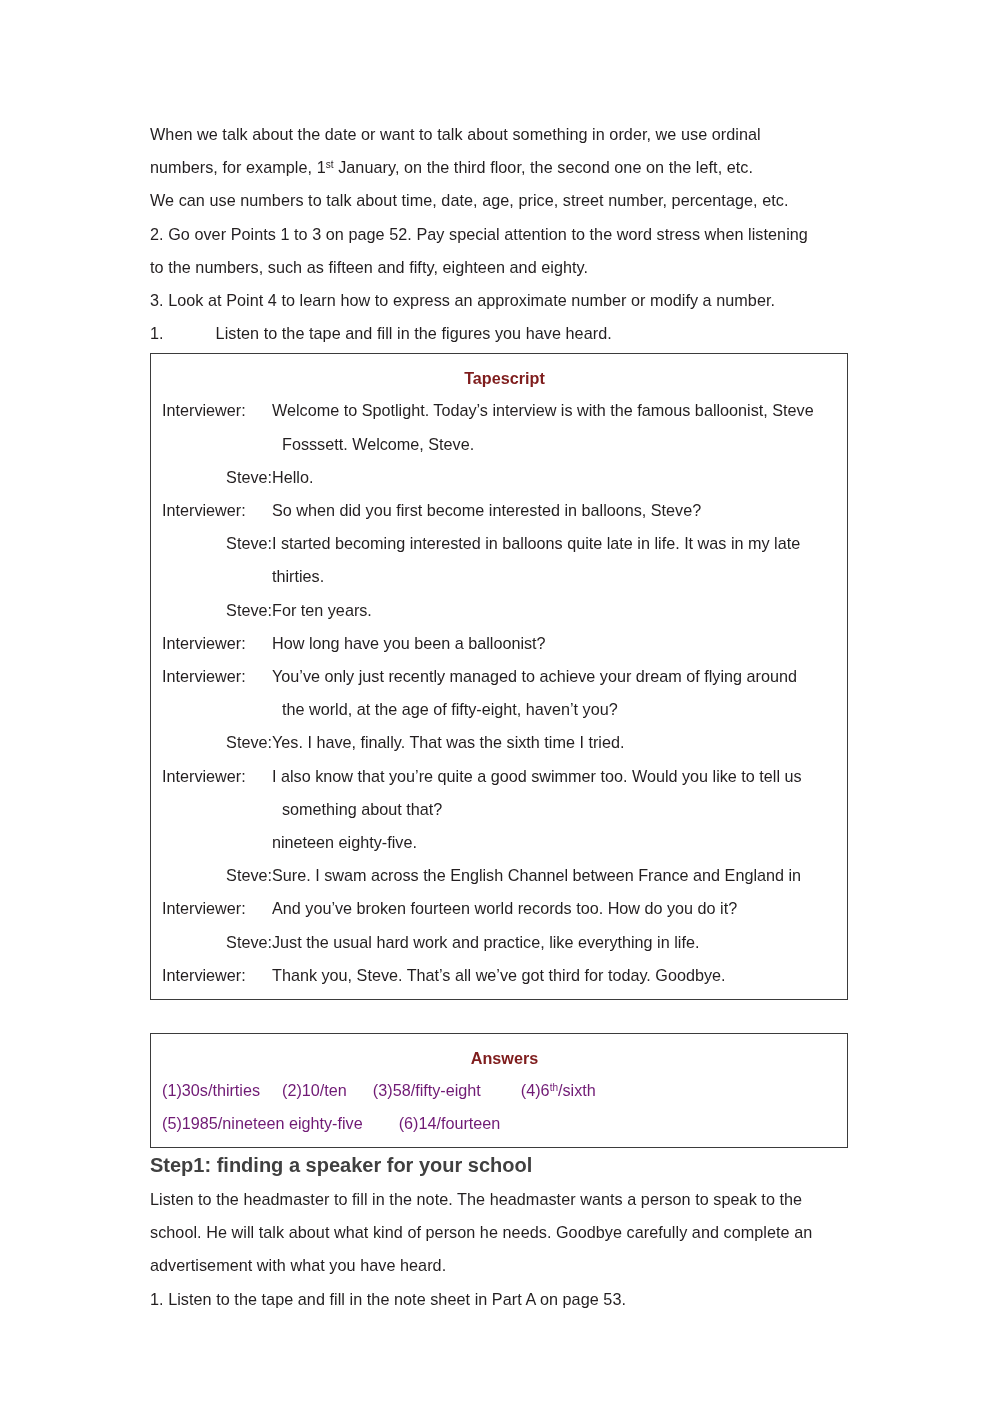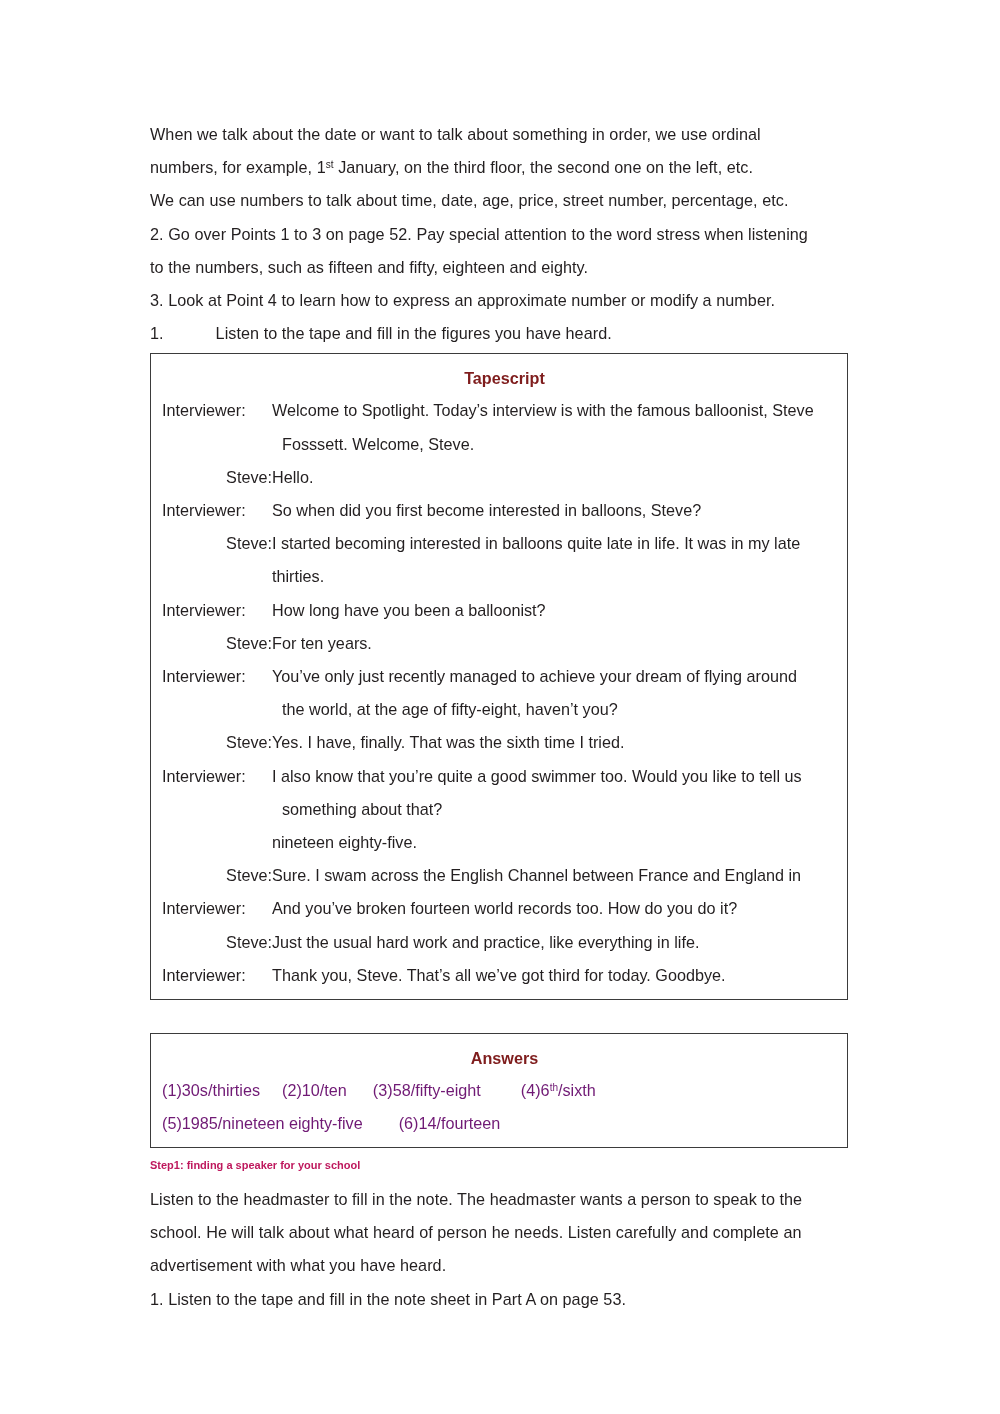--- a/index.html
+++ b/index.html
@@ -69,24 +69,24 @@
   .ans-line {
     font-size: 16.2px;
     line-height: 33.2px;
     padding-left: 11px;
     color: #701a75;
     white-space: pre;
   }
   .gap-boxes { height: 33px; }
   .spacer-before-box { height: 3px; }
   .step-head {
-    font-size: 11px;
+    font-size: 20px;
     font-weight: bold;
     line-height: 33.5px;
-    color: #be185d;
+    color: #404040;
     margin-top: 1px;
   }
 </style>
 </head>
 <body>
 
 <div class="page">
 
   <div id="intro-host">
       <div class="body-line">When we talk about the date or want to talk about something in order, we use ordinal</div>
@@ -103,22 +103,22 @@
 
   <div class="box">
     <div class="box-title">Tapescript</div>
     <div id="tapescript-host">
         <div class="script-line"><span class="speaker sp-interviewer">Interviewer:</span><span>Welcome to Spotlight. Today’s interview is with the famous balloonist, Steve</span></div>
         <div class="script-line"><span class="cont-a"></span><span>Fosssett. Welcome, Steve.</span></div>
         <div class="script-line"><span class="speaker sp-steve">Steve:</span><span>Hello.</span></div>
         <div class="script-line"><span class="speaker sp-interviewer">Interviewer:</span><span>So when did you first become interested in balloons, Steve?</span></div>
         <div class="script-line"><span class="speaker sp-steve">Steve:</span><span>I started becoming interested in balloons quite late in life. It was in my late</span></div>
         <div class="script-line"><span class="cont-b"></span><span>thirties.</span></div>
+        <div class="script-line"><span class="speaker sp-steve">Steve:</span><span>For ten years.</span></div>
         <div class="script-line"><span class="speaker sp-interviewer">Interviewer:</span><span>How long have you been a balloonist?</span></div>
-        <div class="script-line"><span class="speaker sp-steve">Steve:</span><span>For ten years.</span></div>
         <div class="script-line"><span class="speaker sp-interviewer">Interviewer:</span><span>You’ve only just recently managed to achieve your dream of flying around</span></div>
         <div class="script-line"><span class="cont-a"></span><span>the world, at the age of fifty-eight, haven’t you?</span></div>
         <div class="script-line"><span class="speaker sp-steve">Steve:</span><span>Yes. I have, finally. That was the sixth time I tried.</span></div>
         <div class="script-line"><span class="speaker sp-interviewer">Interviewer:</span><span>I also know that you’re quite a good swimmer too. Would you like to tell us</span></div>
         <div class="script-line"><span class="cont-a"></span><span>something about that?</span></div>
         <div class="script-line"><span class="cont-b"></span><span>nineteen eighty-five.</span></div>
         <div class="script-line"><span class="speaker sp-steve">Steve:</span><span>Sure. I swam across the English Channel between France and England in</span></div>
         <div class="script-line"><span class="speaker sp-interviewer">Interviewer:</span><span>And you’ve broken fourteen world records too. How do you do it?</span></div>
         <div class="script-line"><span class="speaker sp-steve">Steve:</span><span>Just the usual hard work and practice, like everything in life.</span></div>
         <div class="script-line"><span class="speaker sp-interviewer">Interviewer:</span><span>Thank you, Steve. That’s all we’ve got third for today. Goodbye.</span></div>
@@ -132,18 +132,18 @@
     <div id="answers-host">
         <div class="ans-line"><span>(1)30s/thirties</span><span style="display: inline-block; width: 22px;"></span><span>(2)10/ten</span><span style="display: inline-block; width: 26px;"></span><span>(3)58/fifty-eight</span><span style="display: inline-block; width: 40px;"></span><span>(4)6<sup>th</sup>/sixth</span></div>
         <div class="ans-line"><span>(5)1985/nineteen eighty-five</span><span style="display: inline-block; width: 36px;"></span><span>(6)14/fourteen</span></div>
       </div>
   </div>
 
   <div class="step-head">Step1: finding a speaker for your school</div>
 
   <div id="step-host">
       <div class="body-line">Listen to the headmaster to fill in the note. The headmaster wants a person to speak to the</div>
-      <div class="body-line">school. He will talk about what heard of person he needs. Listen carefully and complete an</div>
+      <div class="body-line">school. He will talk about what kind of person he needs. Goodbye carefully and complete an</div>
       <div class="body-line">advertisement with what you have heard.</div>
       <div class="body-line">1. Listen to the tape and fill in the note sheet in Part A on page 53.</div>
     </div>
 
 </div>
 
 </body></html>

